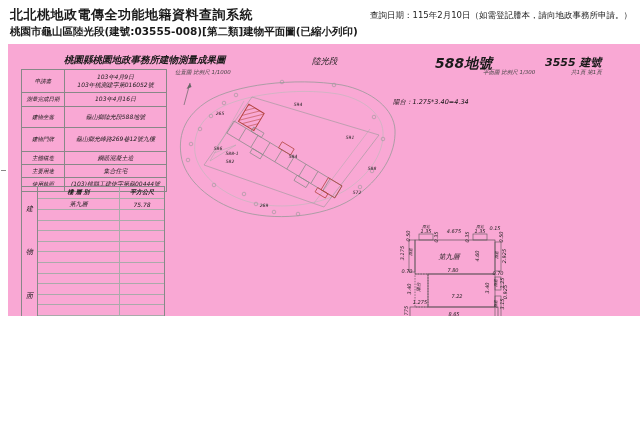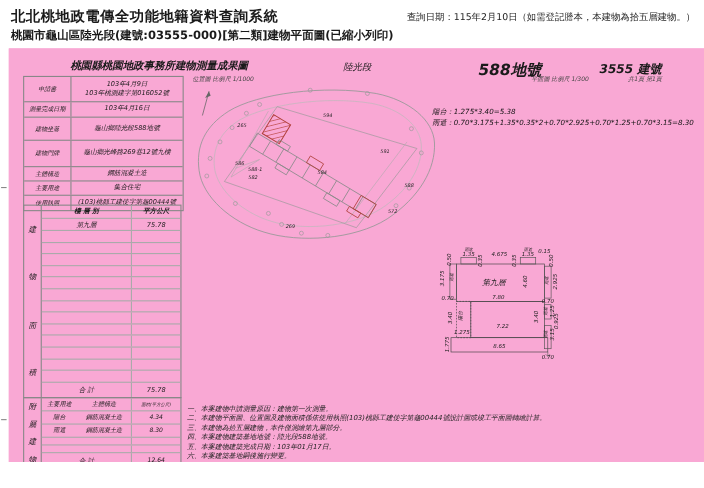--- a/index.html
+++ b/index.html
@@ -1,16 +1,16 @@
 <!DOCTYPE html>
 <html><head>
 <meta charset="utf-8">
 <style>
   html,body{margin:0;padding:0;background:#fff;}
-  .page{position:relative;width:640px;height:420px;background:#ffffff;overflow:hidden;
+  .page{position:relative;width:640px;height:316px;background:#ffffff;overflow:hidden;
         font-family:"DejaVu Sans","Liberation Sans",sans-serif;color:#1a1a1a;}
   .abs{position:absolute;}
   .b{font-weight:bold;}
   .sys-title{left:10px;top:6px;font-size:13px;letter-spacing:.5px;}
   .query-date{left:370px;top:10px;font-size:8.5px;color:#222;}
   .sub-title{left:10px;top:25px;font-size:10.5px;}
   .fold{position:absolute;left:1px;width:5px;height:1px;background:#888;}
   .fold1{top:170px;} .fold2{top:381px;}
   .doc{position:absolute;left:8px;top:44px;width:625px;height:384px;border:7px solid #f9a8d4;background:#f9a8d4;font-style:italic;}
   .office-title{left:49px;top:3px;font-size:9.5px;}
@@ -54,38 +54,37 @@
   .map{position:absolute;left:159px;top:24px;width:226px;height:150px;}
   .plan{position:absolute;left:382px;top:171px;width:175px;height:132px;}
   svg text{fill:#222;}
 </style>
 </head>
 <body>
 
 <div class="page">
 
   <div class="abs sys-title b">北北桃地政電傳全功能地籍資料查詢系統</div>
-  <div class="abs query-date">查詢日期：115年2月10日（如需登記謄本，本建物為拾五層建物。）</div>
-  <div class="abs sub-title b">桃園市龜山區陸光段(建號:03555-000)[第二類]建物平面圖(已縮小列印)</div>
+  <div class="abs query-date">查詢日期：115年2月10日（如需登記謄本，請向地政事務所申請。）</div>
+  <div class="abs sub-title b">桃園市龜山區陸光段(建號:03555-008)[第二類]建物平面圖(已縮小列印)</div>
   <div class="fold fold1"></div>
   <div class="fold fold2"></div>
 
   <div class="doc">
 
     <div class="abs office-title b">桃園縣桃園地政事務所建物測量成果圖</div>
     <div class="abs sect">陸光段</div>
     <div class="abs parcel b">588地號</div>
     <div class="abs bno b">3555 建號</div>
     <div class="abs scale loc-scale">位置圖 比例尺 1/1000</div>
     <div class="abs scale plan-scale">平面圖 比例尺 1/300</div>
     <div class="abs pages">共1頁 第1頁</div>
 
     <div class="abs calc">
-      <div>陽台：1.275*3.40=5.38</div>
-      <div>雨遮：0.70*3.175+1.35*0.35*2+0.70*2.925+0.70*1.25+0.70*3.15=8.30</div>
+      <div>陽台：1.275*3.40=4.34</div>
     </div>
 
     <div class="info-table" id="info-rows">
         <div class="irow" style="height: 22px;">
           <div class="ilab">申請書</div>
           <div class="ival">
             <div class="">103年4月9日</div>
             <div class="">103年桃測建字第016052號</div>
           </div>
         </div>

